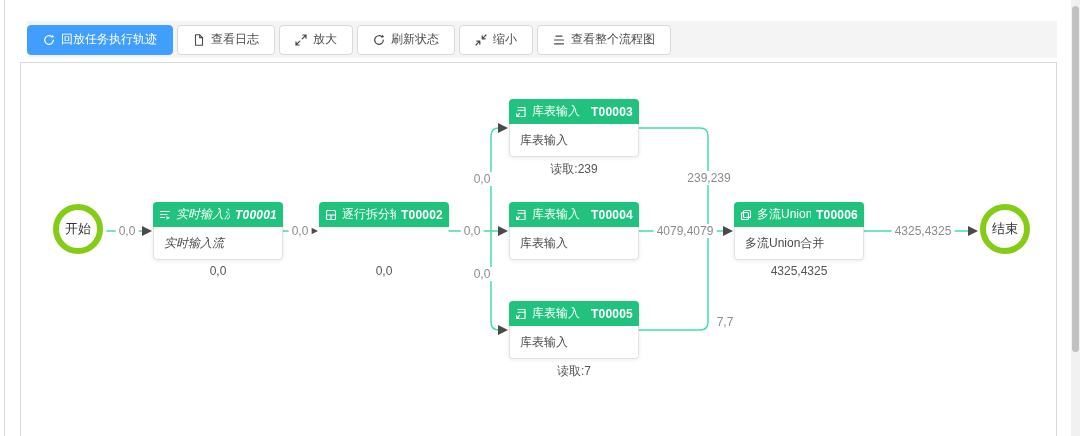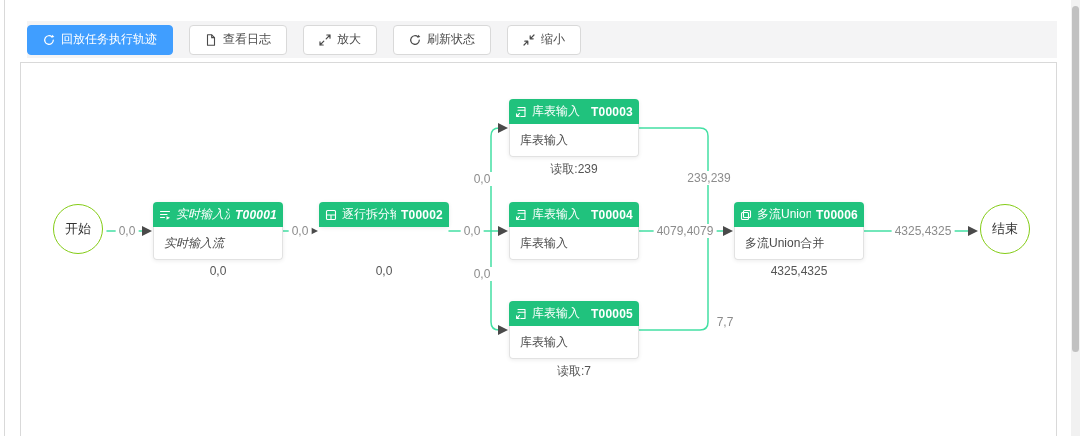--- a/index.html
+++ b/index.html
@@ -8,21 +8,21 @@
     position: relative;
     background: #ffffff;
     font-family: "Liberation Sans", sans-serif;
     overflow: hidden;
   }
   .page-left-border { position:absolute; left:4px; top:0; width:1px; height:436px; background:#d9d9d9; }
 
   
   .toolbar {
     position:absolute; left:27px; top:21px; width:1030px; height:37px;
-    background:#f4f4f5; display:flex; align-items:center; gap:16px;
+    background:#f4f4f5; display:flex; align-items:center; gap:4px;
   }
   .tb-btn {
     height:30px; display:inline-flex; align-items:center; gap:6px;
     padding:0 15px; background:#fff; border:1px solid #d9d9d9; border-radius:4px;
     font-size:12px; color:#4a4a4a; cursor:pointer; white-space:nowrap;
   }
   .tb-btn.primary { background:#409eff; border-color:#409eff; color:#fff; }
   .bicon { display:inline-flex; width:12px; height:12px; }
 
   
@@ -43,21 +43,21 @@
   }
   .ntitle { flex:1; white-space:nowrap; overflow:hidden; }
   .nid { font-weight:700; letter-spacing:0.2px; }
   .node-body {
     height:33px; line-height:32px; background:#fff;
     border:1px solid #e2e2e2; border-top:none; border-radius:0 0 4px 4px;
     padding-left:10px; font-size:12px; color:#4a4a4a; white-space:nowrap;
   }
   .terminal {
     position:absolute; width:50px; height:50px; background:#fff;
-    border:1px solid #84cc16; border-radius:50%;
+    border:6px solid #84cc16; border-radius:50%;
     display:flex; align-items:center; justify-content:center;
     font-size:13px; color:#333; cursor:pointer;
   }
   .stat {
     position:absolute; width:130px; text-align:center;
     font-size:12px; color:#555;
   }
   .elabel {
     position:absolute; transform:translate(-50%,-50%);
     background:#fff; padding:0 3px; font-size:12px; color:#8c8c8c; white-space:nowrap;
@@ -115,20 +115,28 @@
 
   <button class="tb-btn">
     <span class="bicon">
       <svg viewBox="0 0 12 12" width="12" height="12" fill="none" stroke="currentColor" stroke-width="1.2" stroke-linecap="round">
           <path d="M11 1L7.2 4.8M7.2 4.8h3M7.2 4.8v-3M1 11l3.8-3.8M4.8 7.2h-3M4.8 7.2v3"></path>
         </svg>
     </span>
     <span>缩小</span>
   </button>
 
+  <button class="tb-btn">
+    <span class="bicon">
+      <svg viewBox="0 0 12 12" width="12" height="12" fill="none" stroke="currentColor" stroke-width="1.2" stroke-linecap="round">
+          <path d="M3 2.2h6M1.5 6h9M1.5 9.8h9"></path>
+        </svg>
+    </span>
+    <span>查看整个流程图</span>
+  </button>
 </div>
 
 <div class="canvas">
 
   <svg class="edges" viewBox="0 0 1037 380">
     <g fill="none" stroke="#44e0a4" stroke-width="1.5" stroke-linecap="round">
       <path d="M86 168 H121"></path>
       <path d="M262 168 H287"></path>
       <path d="M428 168 H477"></path>
       <path d="M470 168 V73 Q470 65 478 65"></path>

